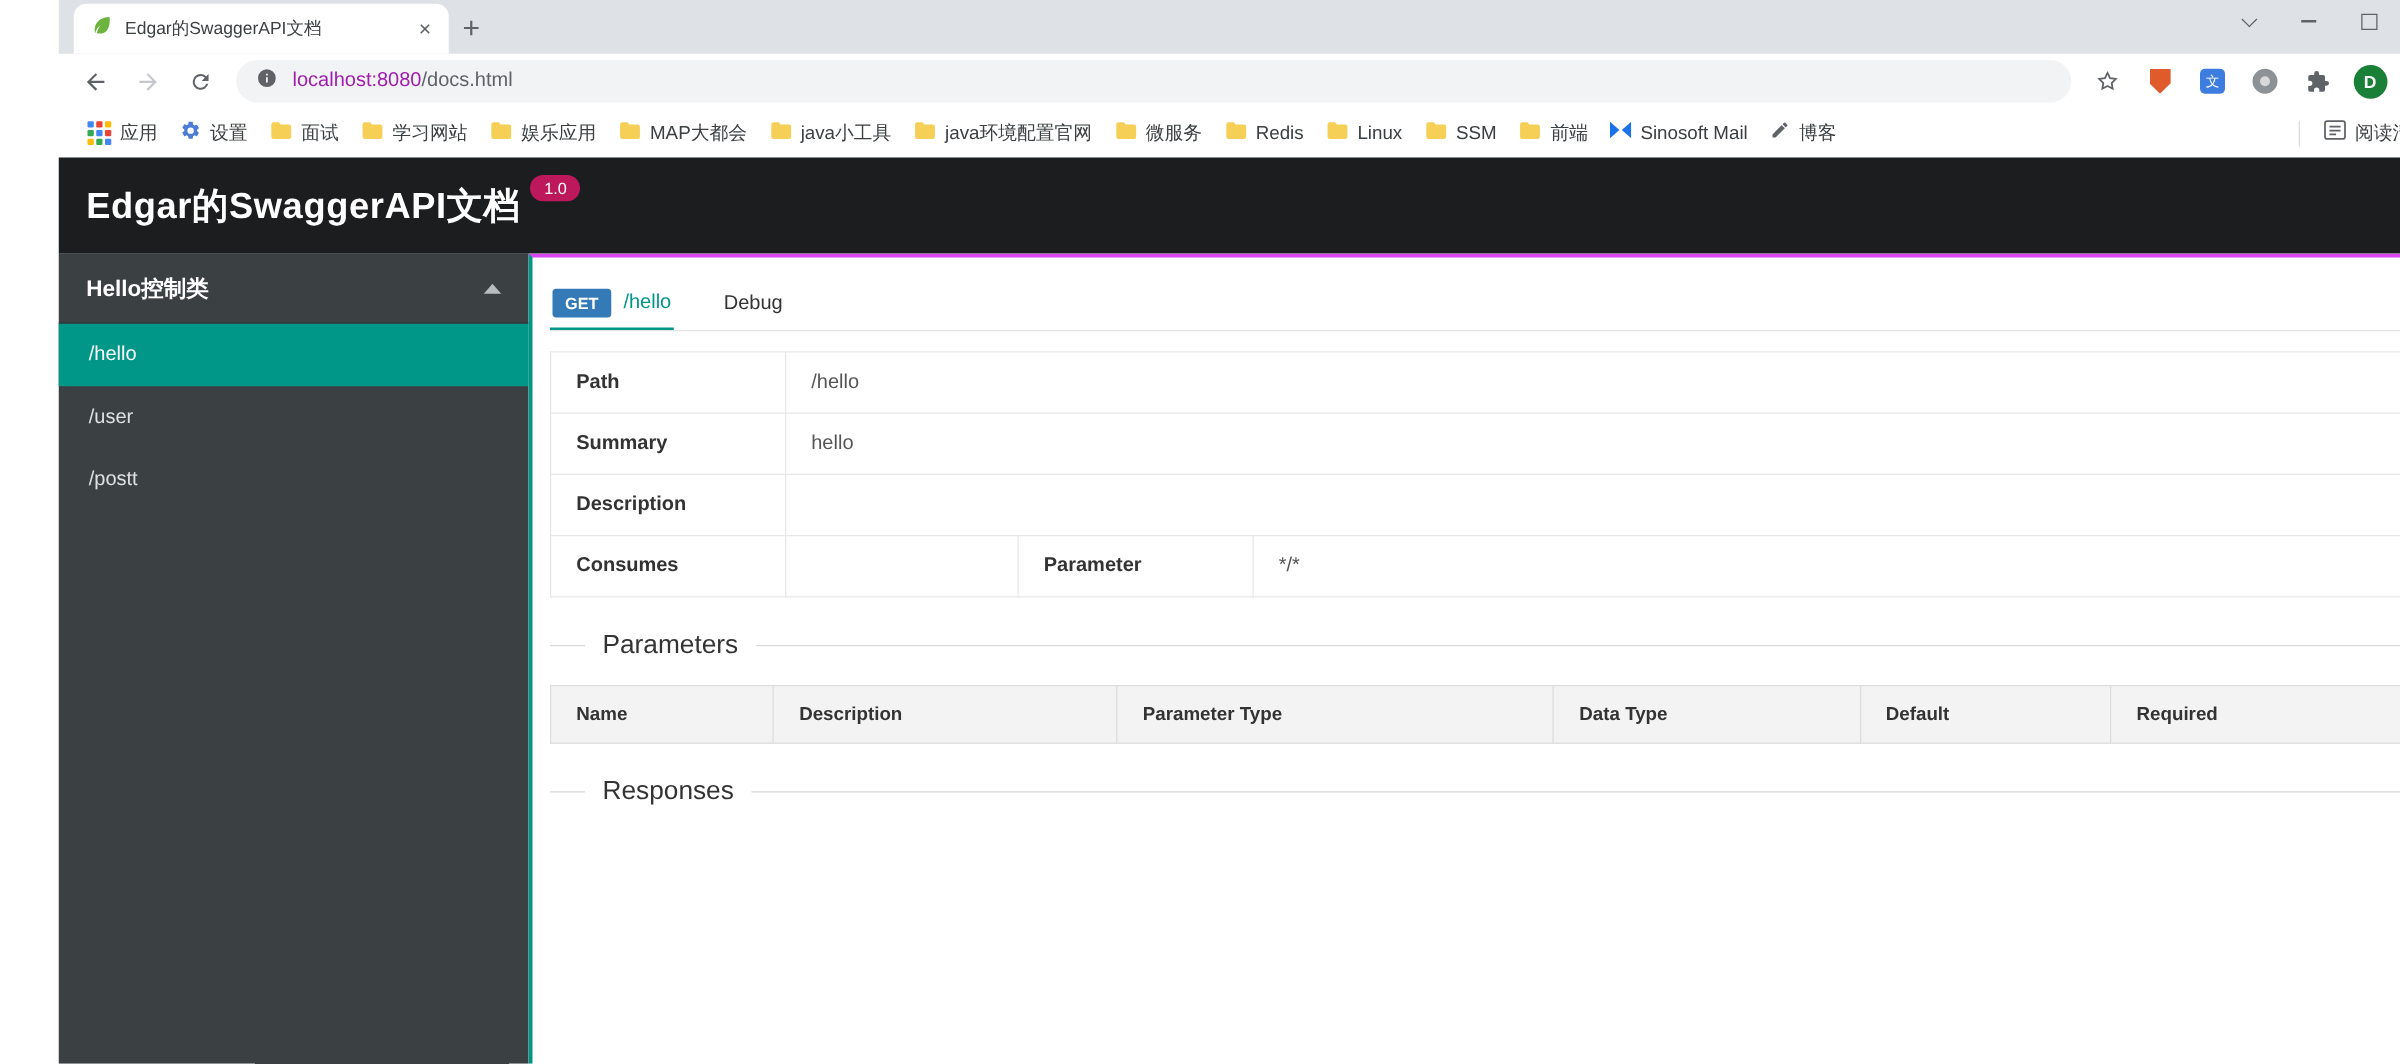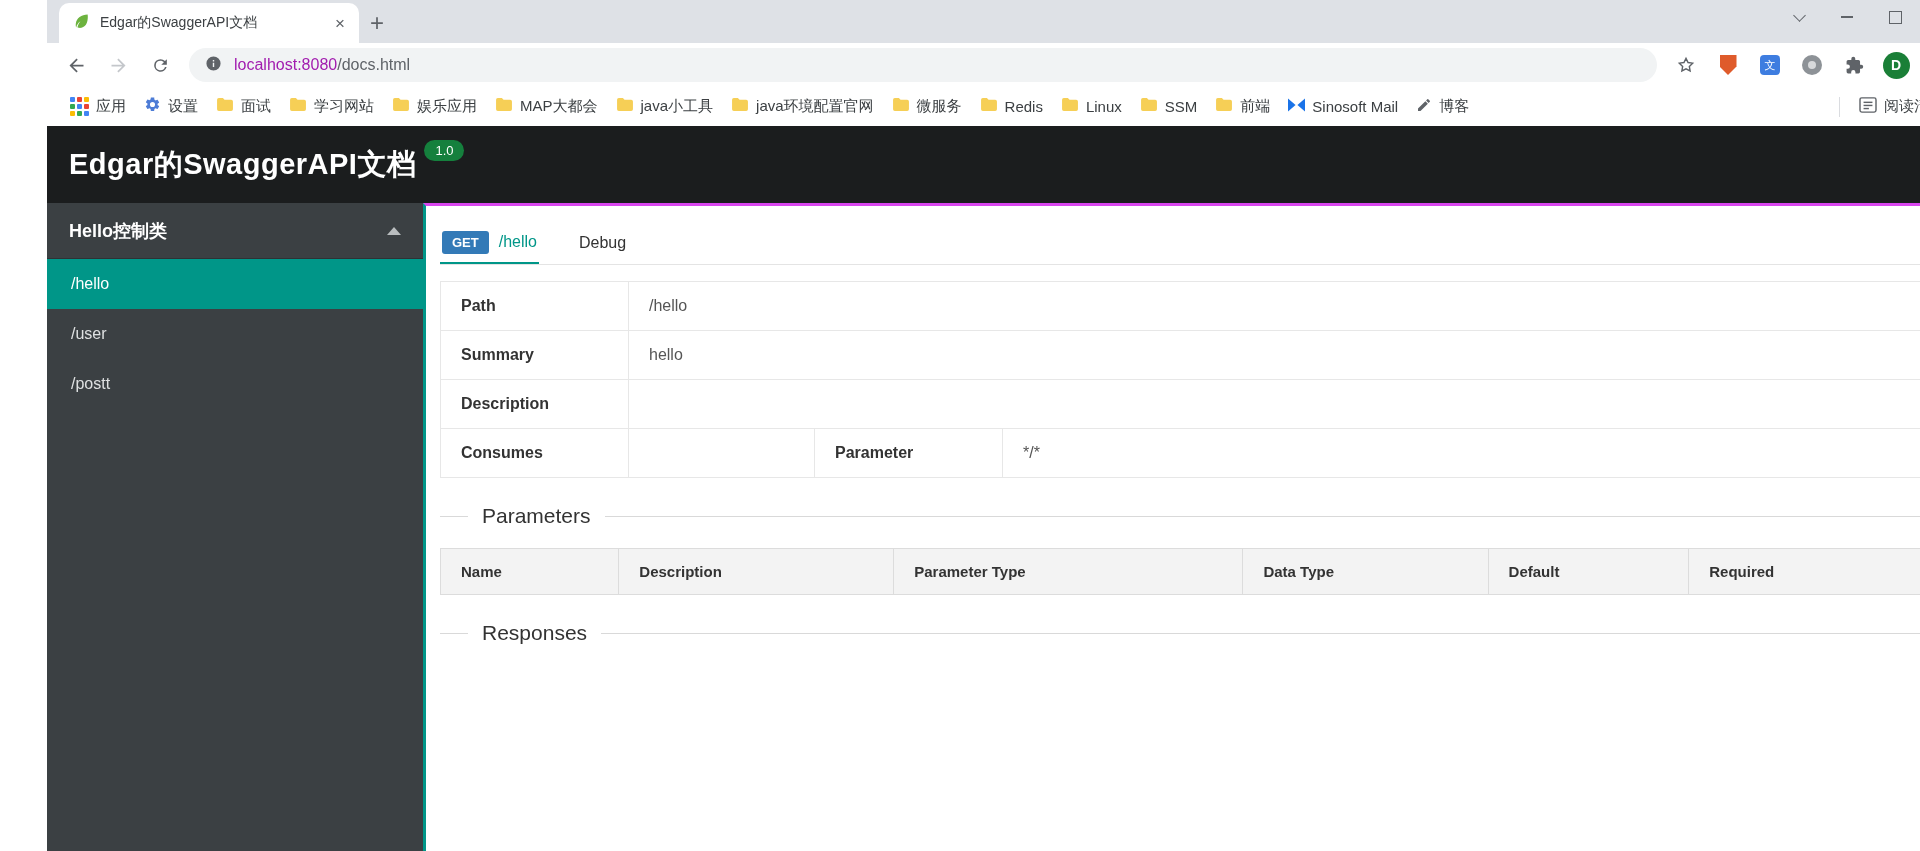--- a/index.html
+++ b/index.html
@@ -54,21 +54,21 @@
   .apps-grid i:nth-child(5){background:#4285f4}.apps-grid i:nth-child(6){background:#ea4335}
   .apps-grid i:nth-child(7){background:#fbbc05}.apps-grid i:nth-child(8){background:#34a853}
   .apps-grid i:nth-child(9){background:#4285f4}
   .bm-spacer { flex:1; }
   .bm-divider { width:1px; height:20px; background:#dadce0; margin:0 10px; flex:none; }
 
   
   .page-header { height:77px; background:#1b1d1e; display:flex; align-items:center;
                  padding-left:22px; flex:none; }
   .page-title { font-size:29px; font-weight:bold; color:#fff; letter-spacing:.5px; }
-  .version-badge { background:#15803d; color:#fff; font-size:13px; padding:3px 11px;
+  .version-badge { background:#be185d; color:#fff; font-size:13px; padding:3px 11px;
                    border-radius:12px; margin-left:8px; display:inline-block; transform:translateY(-14px); }
 
   .page-body { flex:1; display:flex; min-height:0; }
   .sidebar { width:376px; background:#3b4043; flex:none; display:flex; flex-direction:column; }
   .group-header { height:56px; display:flex; align-items:center; justify-content:space-between;
                   padding:0 22px; border-bottom:1px solid #2e3234; }
   .group-label { color:#fff; font-size:18px; font-weight:bold; }
   .caret-up { width:0; height:0; border-left:7px solid transparent; border-right:7px solid transparent;
               border-bottom:8px solid #b9bdbf; }
   .side-item { height:50px; display:flex; align-items:center; padding-left:24px;

